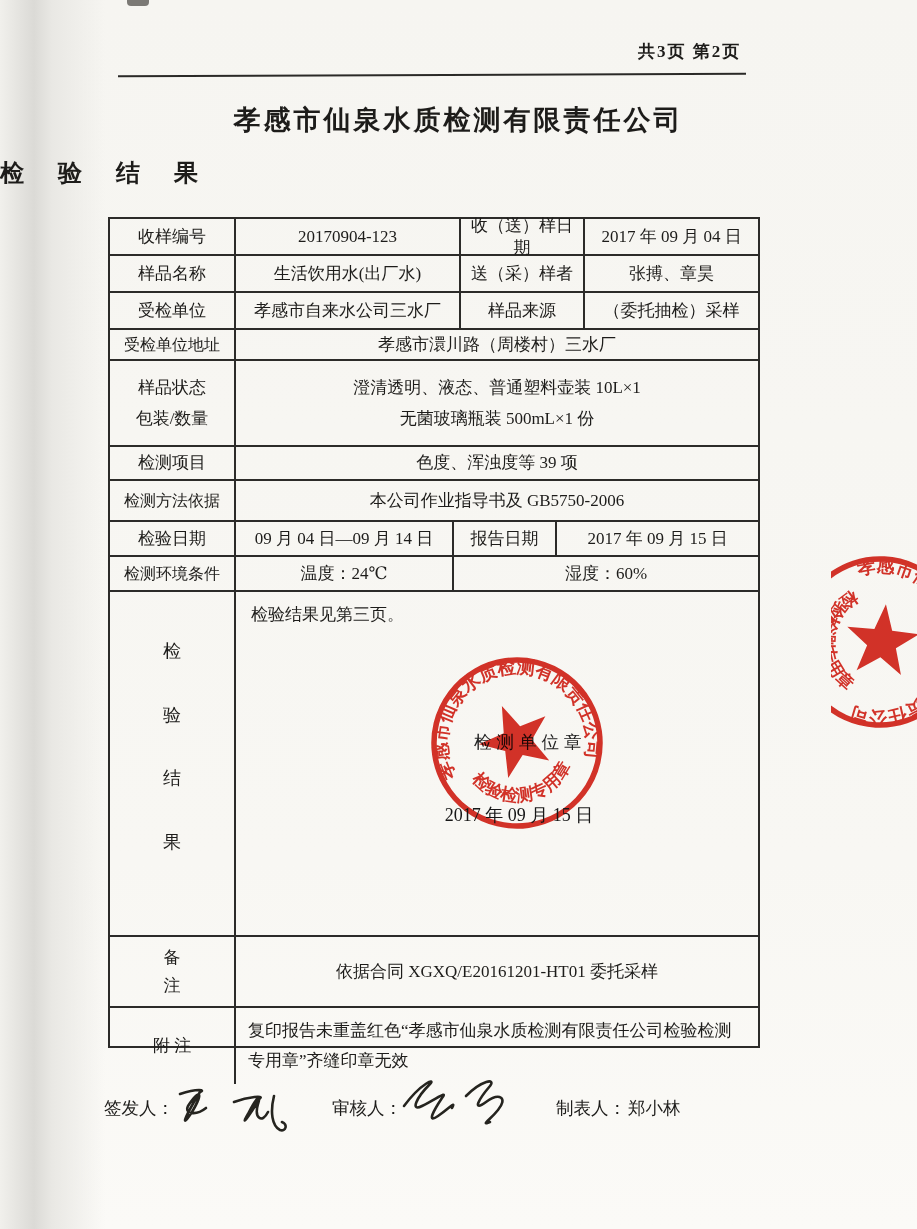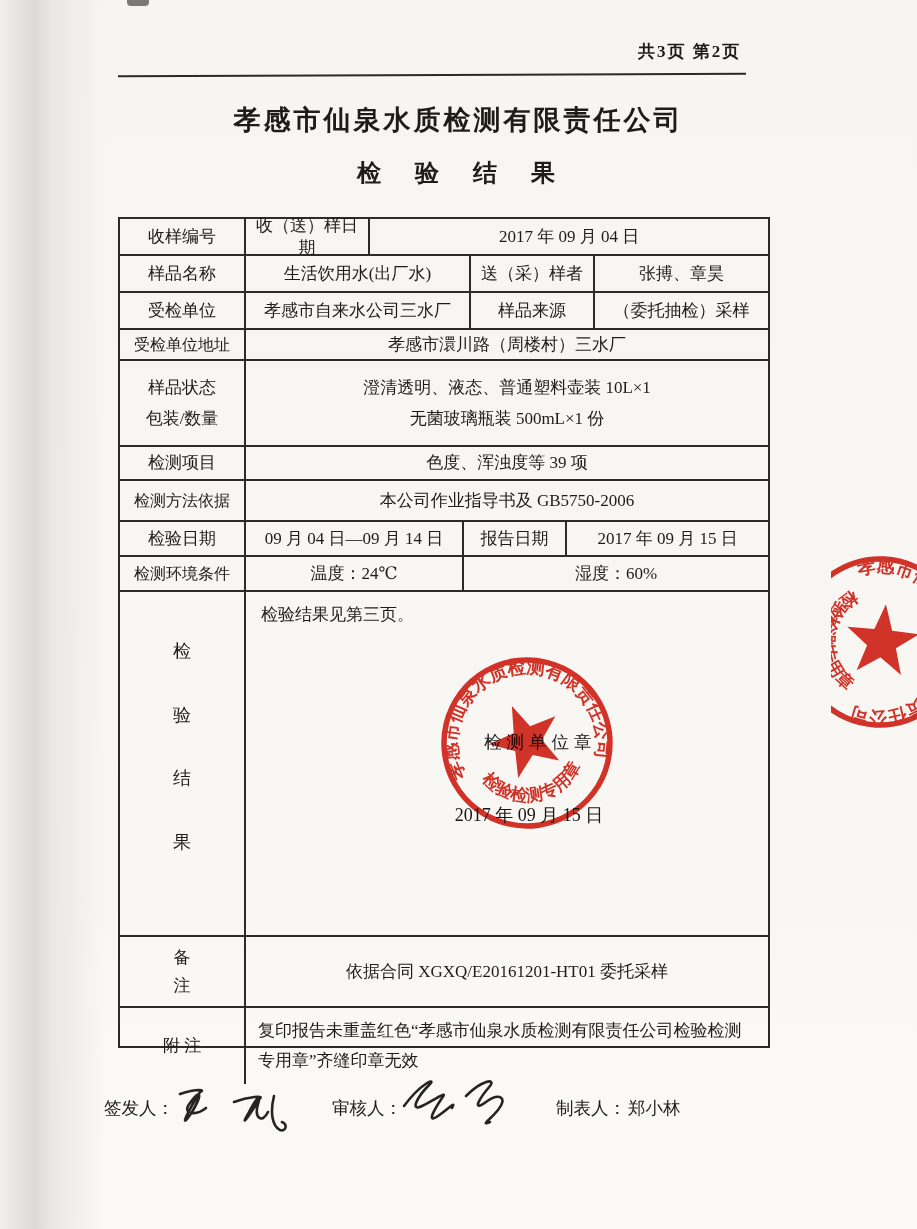--- a/index.html
+++ b/index.html
@@ -6,24 +6,24 @@
   body{width:917px;height:1229px;background:#e8e7e3;font-family:"Liberation Serif","DejaVu Serif",serif;}
   .page{position:relative;width:917px;height:1229px;overflow:hidden;color:#1d1c1a;
         background:linear-gradient(180deg,#f6f5f1 0%,#f8f7f3 70%,#fbfaf7 100%);}
   
   .scan-edge-left{position:absolute;left:0;top:0;width:110px;height:100%;pointer-events:none;
         background:linear-gradient(90deg,#f1f0ec 0px,#dbdad6 34px,#e9e8e4 52px,rgba(240,239,235,0) 105px);}
   .scan-mark-top{position:absolute;left:127px;top:0;width:22px;height:6px;background:#5c5a56;border-radius:0 0 4px 4px;opacity:.8;}
   .page-info{position:absolute;top:40px;left:638px;width:130px;font-size:17px;font-weight:700;letter-spacing:2px;}
   .top-rule{position:absolute;left:118px;top:74px;width:628px;height:2px;background:#2a2927;transform:rotate(-0.25deg);}
   .company-title{position:absolute;top:102px;left:0;width:100%;text-align:center;font-size:27px;font-weight:700;letter-spacing:3px;}
-  .doc-title{position:absolute;top:157px;left:0;width:100%;text-align:center;font-size:24px;font-weight:700;letter-spacing:5px;}
-
-  
-  .report-table{position:absolute;left:118px;top:217px;width:652px;height:831px;
+  .doc-title{position:absolute;top:157px;left:0;width:100%;text-align:left;font-size:24px;font-weight:700;letter-spacing:5px;}
+
+  
+  .report-table{position:absolute;left:108px;top:217px;width:652px;height:831px;
         border:2.5px solid #2c2b29;box-sizing:border-box;display:flex;flex-direction:column;font-size:17px;}
   .tr{display:flex;flex-direction:row;border-bottom:2px solid #2c2b29;box-sizing:border-box;flex:none;}
   .tr:last-child{border-bottom:none;flex:1;}
   .td{box-sizing:border-box;border-right:2px solid #2c2b29;display:flex;align-items:center;justify-content:center;
       text-align:center;padding:2px 4px;line-height:1.25;}
   .td.last{border-right:none;flex:1;}
   .c1{width:126px;flex:none;}
   .c2{width:225px;flex:none;}
   .c3{width:124px;flex:none;}
   .c2w{width:218px;flex:none;}
@@ -59,20 +59,21 @@
 
   <div class="page-info">共3页 第2页</div>
   <div class="top-rule"></div>
   <div class="company-title">孝感市仙泉水质检测有限责任公司</div>
   <div class="doc-title">检　验　结　果</div>
 
   <div class="report-table">
 
     <div class="tr" style="height:37px">
       <div class="td c1">收样编号</div>
+      <div class="td c2">20170904-123</div>
       <div class="td c3">收（送）样日期</div>
       <div class="td last">2017 年 09 月 04 日</div>
     </div>
 
     <div class="tr" style="height:37px">
       <div class="td c1">样品名称</div>
       <div class="td c2">生活饮用水(出厂水)</div>
       <div class="td c3">送（采）样者</div>
       <div class="td last">张搏、章昊</div>
     </div>

